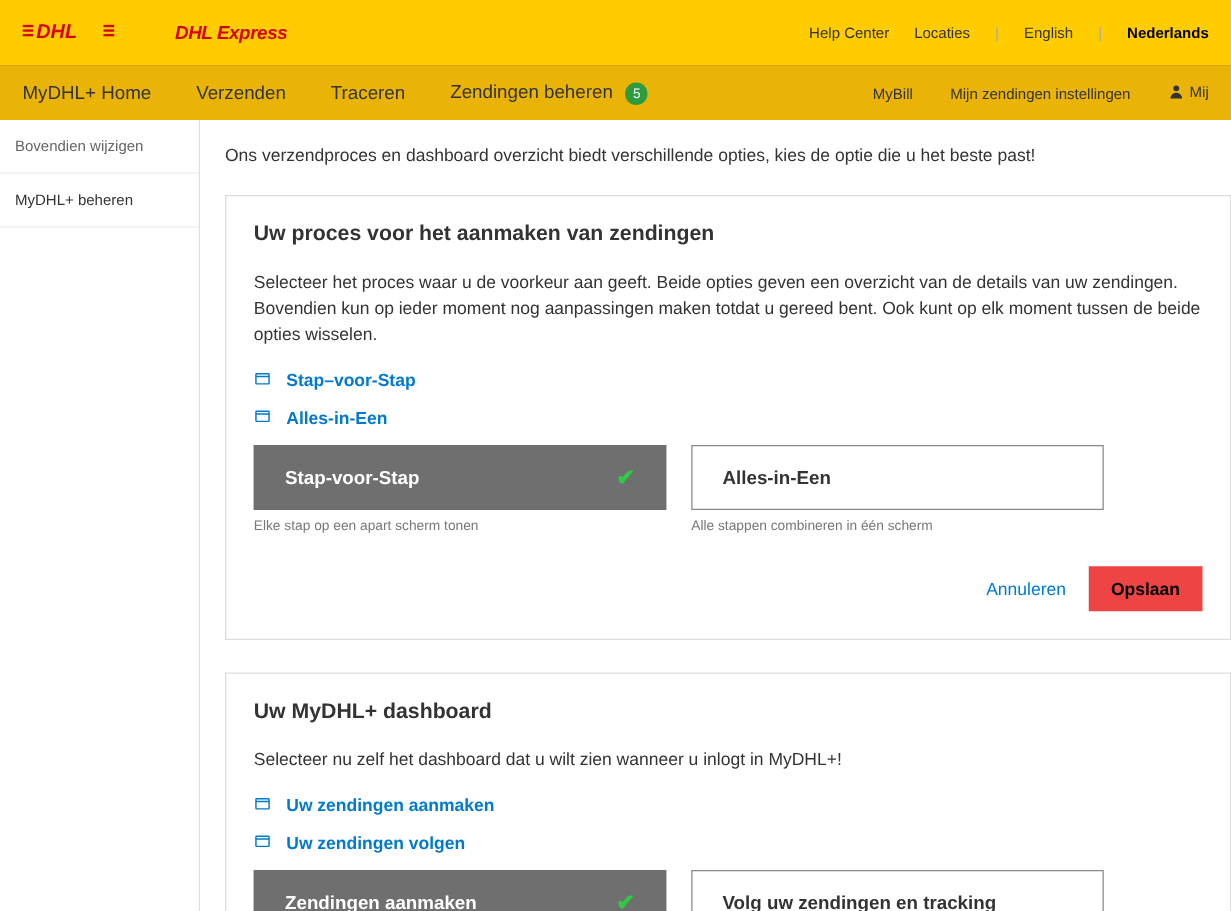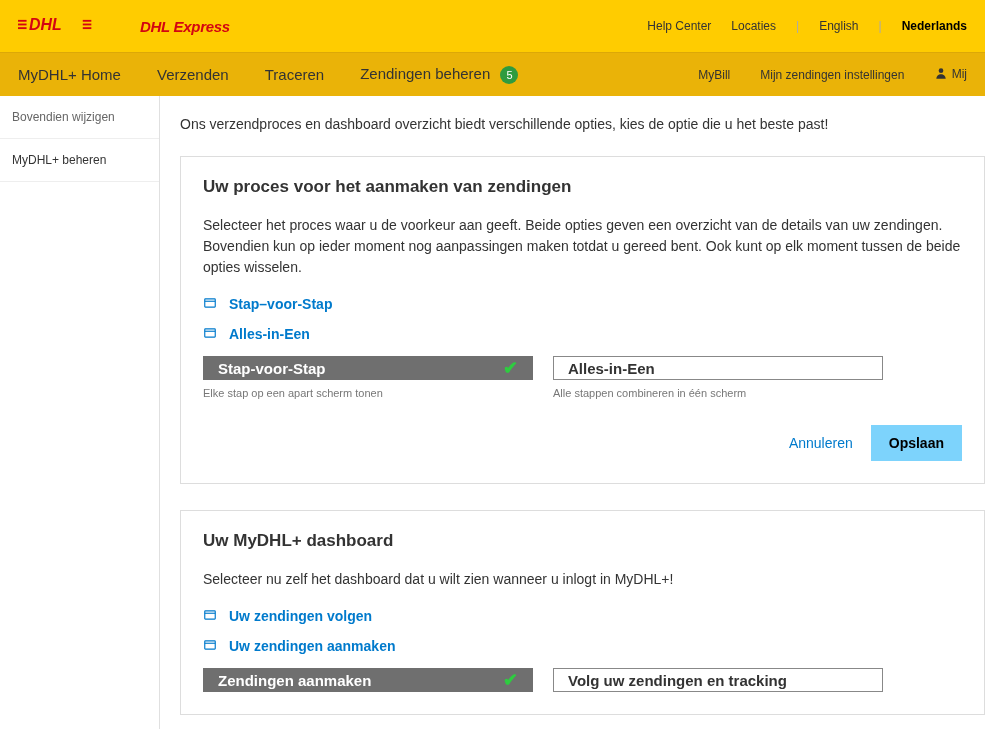--- a/index.html
+++ b/index.html
@@ -33,28 +33,28 @@
     
     .panel { border: 1px solid #ddd; padding: 20px 22px 22px 22px; margin-bottom: 26px; }
     .panel h2 { font-size: 17px; font-weight: bold; color: #333; margin-bottom: 18px; }
     .panel-desc { font-size: 14px; color: #333; line-height: 1.5; margin-bottom: 18px; }
     
     .preview-link { display: flex; align-items: flex-start; gap: 12px; font-size: 14px; color: #007acc; text-decoration: none; margin-bottom: 14px; cursor: pointer; font-weight: bold; }
     .preview-link svg { width: 14px; height: 14px; }
     
     .option-row { display: flex; gap: 20px; margin-top: 8px; }
     .option-col { flex: 0 0 330px; }
-    .option-box { border: 1px solid #888; padding: 10px 14px; font-size: 15px; font-weight: bold; display: flex; align-items: center; justify-content: space-between; cursor: pointer; height: 24px; }
+    .option-box { border: 1px solid #888; padding: 10px 24px; font-size: 15px; font-weight: bold; display: flex; align-items: center; justify-content: space-between; cursor: pointer; height: 52px; }
     .option-box.selected { background: #6f6f6f; color: #fff; border-color: #6f6f6f; }
     .option-box .check { color: #2ecc40; font-size: 18px; }
     .option-caption { font-size: 11px; color: #777; margin-top: 6px; line-height: 1.4; }
     
     .actions { display: flex; justify-content: flex-end; gap: 18px; align-items: center; margin-top: 24px; }
     .btn-cancel { color: #007acc; font-size: 14px; cursor: pointer; background: none; border: none; }
-    .btn-save { background: #7dd3fc; color: #000; font-weight: bold; font-size: 14px; padding: 10px 18px; border: none; cursor: pointer; }
+    .btn-save { background: #ef4444; color: #000; font-weight: bold; font-size: 14px; padding: 10px 18px; border: none; cursor: pointer; }
   </style>
 </head>
 <body>
 
 <div class="topbar">
   <div class="logo-area">
     <span class="dhl-logo">
       <svg viewBox="0 0 180 28" width="110">
         <g fill="#d40511">
           <rect x="0" y="4" width="14" height="3"></rect>
@@ -156,28 +156,28 @@
 
     <div class="panel">
       <h2>Uw MyDHL+ dashboard</h2>
       <p class="panel-desc">Selecteer nu zelf het dashboard dat u wilt zien wanneer u inlogt in MyDHL+!</p>
 
       <a class="preview-link">
         <svg viewBox="0 0 24 24" fill="none" stroke="#007acc" stroke-width="2">
             <rect x="3" y="5" width="18" height="14" rx="1"></rect>
             <line x1="3" y1="9" x2="21" y2="9"></line>
           </svg>
-        <span>Uw zendingen volgen</span>
+        <span>Uw zendingen aanmaken</span>
       </a>
       <a class="preview-link">
         <svg viewBox="0 0 24 24" fill="none" stroke="#007acc" stroke-width="2">
             <rect x="3" y="5" width="18" height="14" rx="1"></rect>
             <line x1="3" y1="9" x2="21" y2="9"></line>
           </svg>
-        <span>Uw zendingen aanmaken</span>
+        <span>Uw zendingen volgen</span>
       </a>
 
       <div class="option-row">
         <div class="option-col">
           <div class="option-box selected">
             <span>Zendingen aanmaken</span>
             <span class="check">✔</span>
           </div>
 
         </div>

